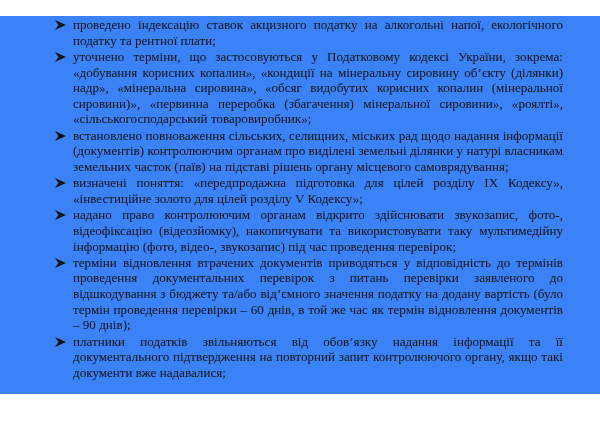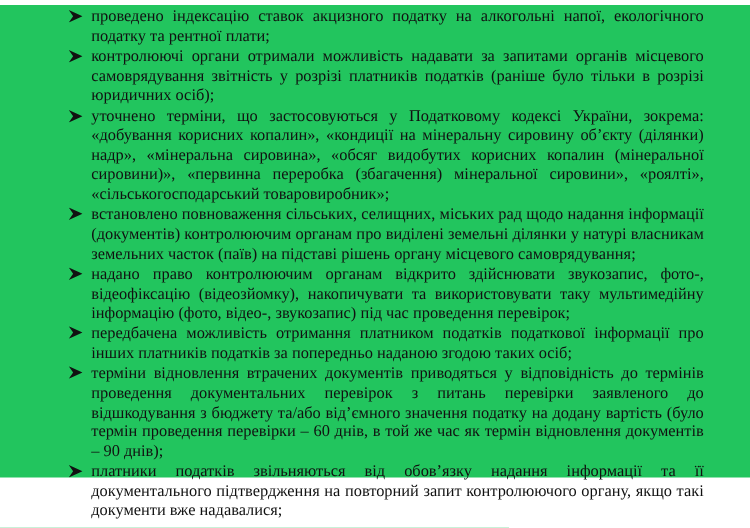--- a/index.html
+++ b/index.html
@@ -9,24 +9,24 @@
     }
     body {
       width: 600px;
       height: 422px;
       overflow: hidden;
       position: relative;
     }
     .page {
       position: absolute;
       left: 0;
-      top: 4px;
+      top: 16px;
       width: 600px;
       height: 378px;
-      background: #22c55e;
+      background: #3b82f6;
     }
     ul.bullets {
       list-style: none;
       margin: 0;
       padding: 0;
       position: absolute;
       left: 55px;
       top: 1px;
       width: 508px;
     }
@@ -63,53 +63,45 @@
           </svg>
         </span>
       <span>проведено індексацію ставок акцизного податку на алкогольні напої, екологічного податку та рентної плати;</span>
     </li>
     <li>
       <span class="bullet-icon">
           <svg width="11" height="10" viewBox="0 0 11 10">
             <path d="M0 0 L11 5 L0 10 L3.5 5 Z" fill="#111"></path>
           </svg>
         </span>
-      <span>контролюючі органи отримали можливість надавати за запитами органів місцевого самоврядування звітність у розрізі платників податків (раніше було тільки в розрізі юридичних осіб);</span>
-    </li>
-    <li>
-      <span class="bullet-icon">
-          <svg width="11" height="10" viewBox="0 0 11 10">
-            <path d="M0 0 L11 5 L0 10 L3.5 5 Z" fill="#111"></path>
-          </svg>
-        </span>
       <span>уточнено терміни, що застосовуються у Податковому кодексі України, зокрема: «добування корисних копалин», «кондиції на мінеральну сировину об’єкту (ділянки) надр», «мінеральна сировина», «обсяг видобутих корисних копалин (мінеральної сировини)», «первинна переробка (збагачення) мінеральної сировини», «роялті», «сільськогосподарський товаровиробник»;</span>
     </li>
     <li>
       <span class="bullet-icon">
           <svg width="11" height="10" viewBox="0 0 11 10">
             <path d="M0 0 L11 5 L0 10 L3.5 5 Z" fill="#111"></path>
           </svg>
         </span>
       <span>встановлено повноваження сільських, селищних, міських рад щодо надання інформації (документів) контролюючим органам про виділені земельні ділянки у натурі власникам земельних часток (паїв) на підставі рішень органу місцевого самоврядування;</span>
     </li>
     <li>
       <span class="bullet-icon">
           <svg width="11" height="10" viewBox="0 0 11 10">
             <path d="M0 0 L11 5 L0 10 L3.5 5 Z" fill="#111"></path>
           </svg>
         </span>
-      <span>надано право контролюючим органам відкрито здійснювати звукозапис, фото-, відеофіксацію (відеозйомку), накопичувати та використовувати таку мультимедійну інформацію (фото, відео-, звукозапис) під час проведення перевірок;</span>
+      <span>визначені поняття: «передпродажна підготовка для цілей розділу IX Кодексу», «інвестиційне золото для цілей розділу V Кодексу»;</span>
     </li>
     <li>
       <span class="bullet-icon">
           <svg width="11" height="10" viewBox="0 0 11 10">
             <path d="M0 0 L11 5 L0 10 L3.5 5 Z" fill="#111"></path>
           </svg>
         </span>
-      <span>передбачена можливість отримання платником податків податкової інформації про інших платників податків за попередньо наданою згодою таких осіб;</span>
+      <span>надано право контролюючим органам відкрито здійснювати звукозапис, фото-, відеофіксацію (відеозйомку), накопичувати та використовувати таку мультимедійну інформацію (фото, відео-, звукозапис) під час проведення перевірок;</span>
     </li>
     <li>
       <span class="bullet-icon">
           <svg width="11" height="10" viewBox="0 0 11 10">
             <path d="M0 0 L11 5 L0 10 L3.5 5 Z" fill="#111"></path>
           </svg>
         </span>
       <span>терміни відновлення втрачених документів приводяться у відповідність до термінів проведення документальних перевірок з питань перевірки заявленого до відшкодування з бюджету та/або від’ємного значення податку на додану вартість (було термін проведення перевірки – 60 днів, в той же час як термін відновлення документів – 90 днів);</span>
     </li>
     <li>

